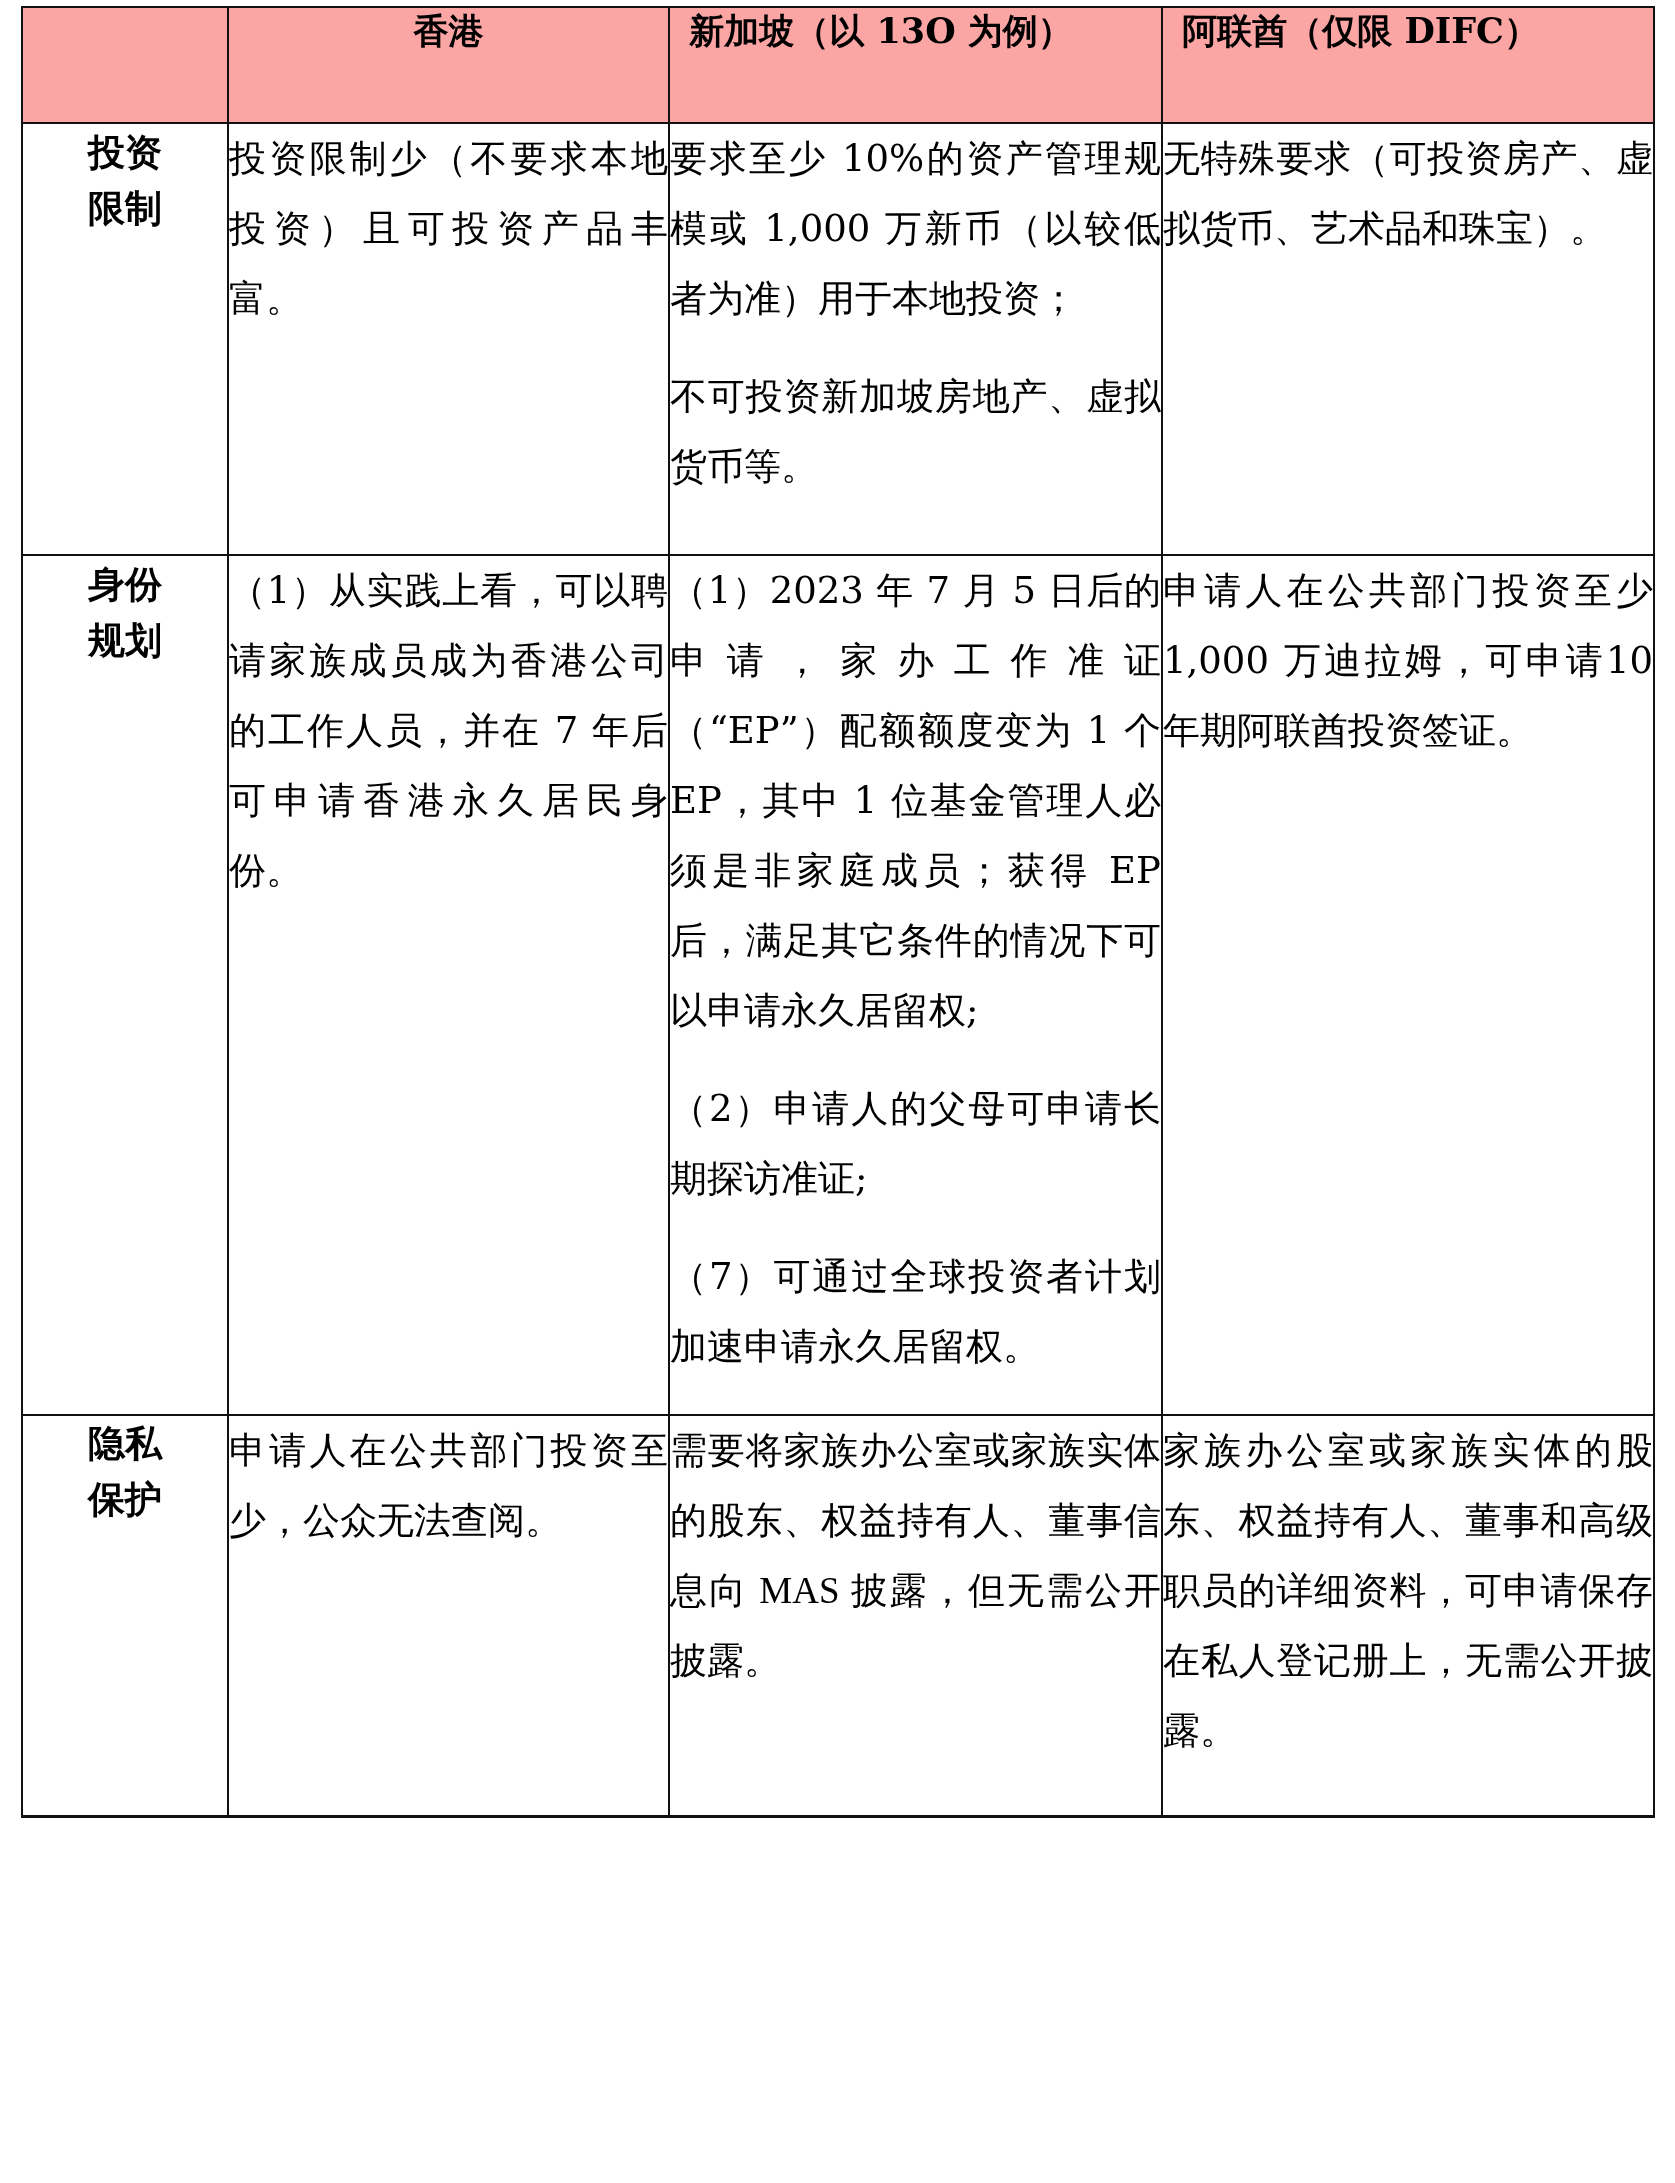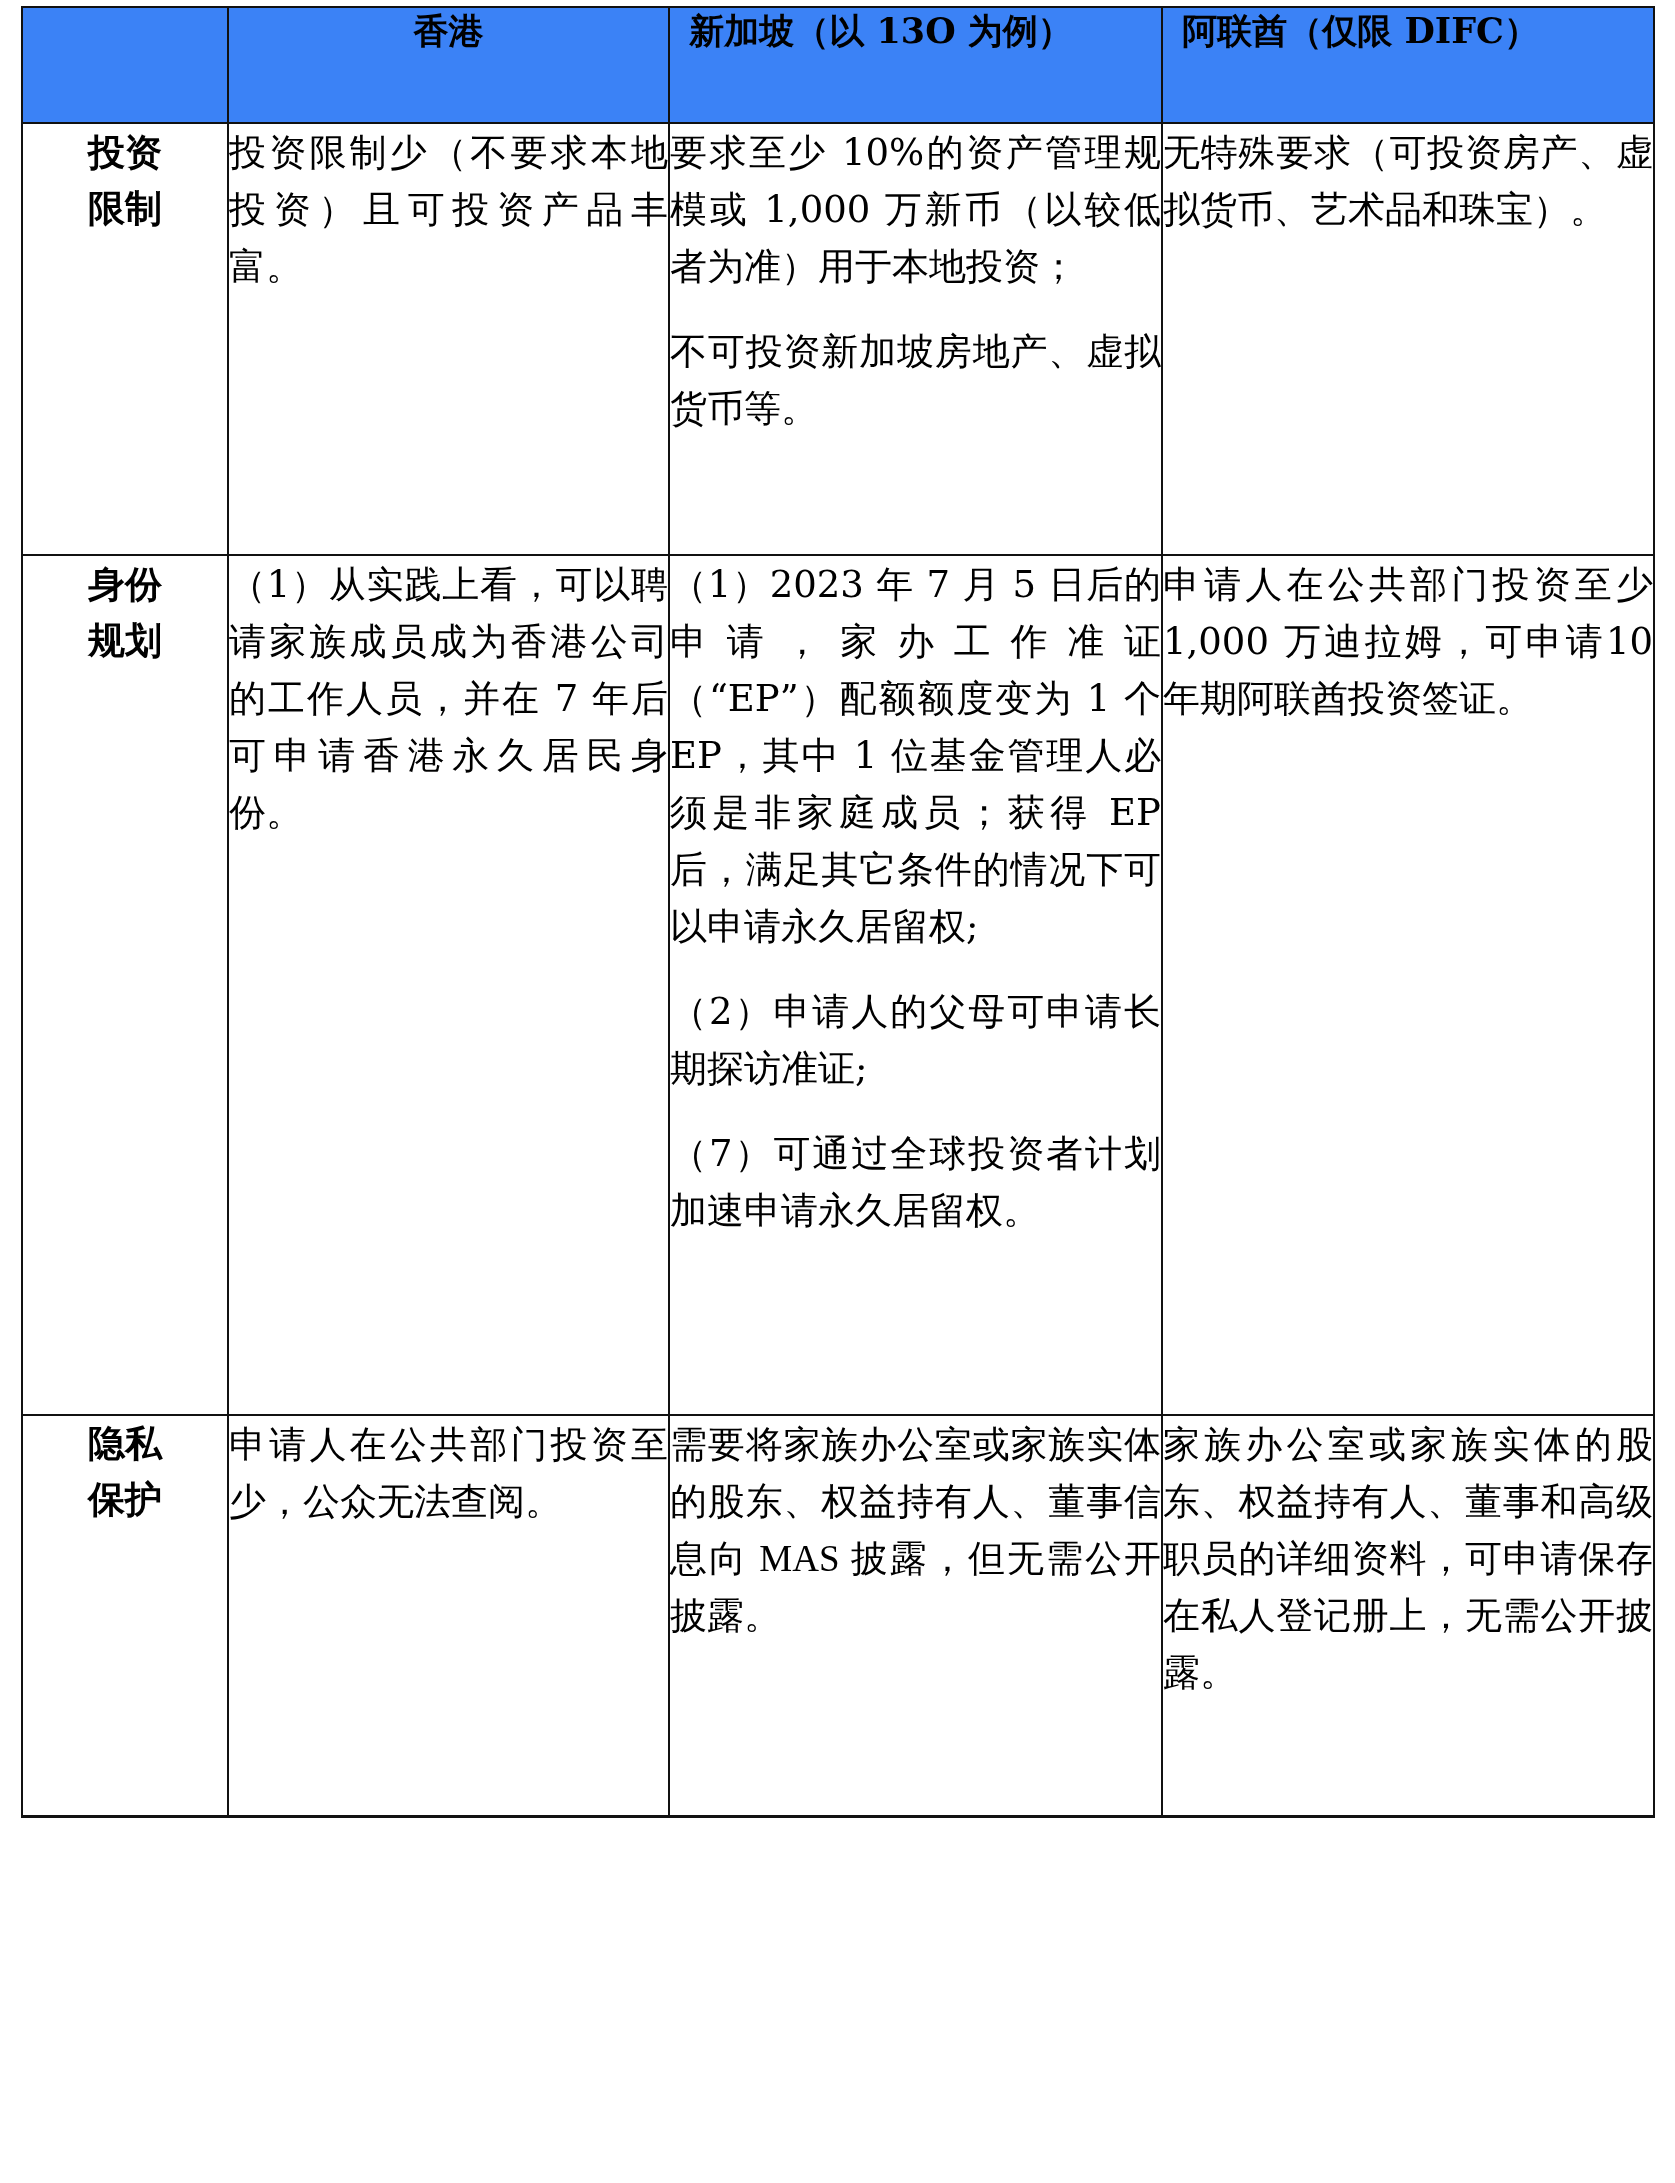--- a/index.html
+++ b/index.html
@@ -2,27 +2,27 @@
 <html style="font-size:14px"><head>
 <meta charset="utf-8">
 <style>
   html, body { margin: 0; padding: 0; background: #ffffff; }
   body { width: 1676px; height: 2183px; position: relative; overflow: hidden;
          font-family: "DejaVu Serif", "Liberation Serif", serif; color: #000; }
   table.cmp { position: absolute; left: 21px; top: 6.1px; border-collapse: collapse;
               table-layout: fixed; width: 1633px; }
   table.cmp td, table.cmp th { border: 2.6px solid #111; vertical-align: top; padding: 0; }
   col.c0 { width: 206px; } col.c1 { width: 441px; } col.c2 { width: 493px; } col.c3 { width: 492px; }
-  thead th { background: #3b82f6; height: 114px; vertical-align: middle; font-weight: bold;
+  thead th { background: #fca5a5; height: 114px; vertical-align: middle; font-weight: bold;
              font-size: 35px; text-align: center; border-bottom: 3.5px solid #111; }
   thead th.h-hk { text-align: center; }
   thead th.h-sg, thead th.h-ae { text-align: left; padding-left: 19.3px; margin-top: 26px; }
   .lbl { font-weight: bold; font-size: 37px; line-height: 56px; text-align: center;
          padding-top: 26px; border-radius: 8px; }
-  .cell { font-size: 37px; line-height: 57px; padding: 26px 17.6px 0 19.3px; text-align: justify; }
+  .cell { font-size: 37px; line-height: 70px; padding: 26px 17.6px 0 19.3px; text-align: justify; }
   .cell p { margin: 0 0 28px 0; }
   .cell p:last-child { margin-bottom: 0; }
   tr.r1 td { height: 430px; } tr.r2 td { height: 858px; }
   tr.r3 td { height: 344px; } tr.r4 td { height: 399px; font-family: Liberation Serif, serif; }
   table.cmp tr:last-child td { border-bottom-width: 3.5px; }
 </style>
 </head>
 <body>
 
 <table class="cmp">

